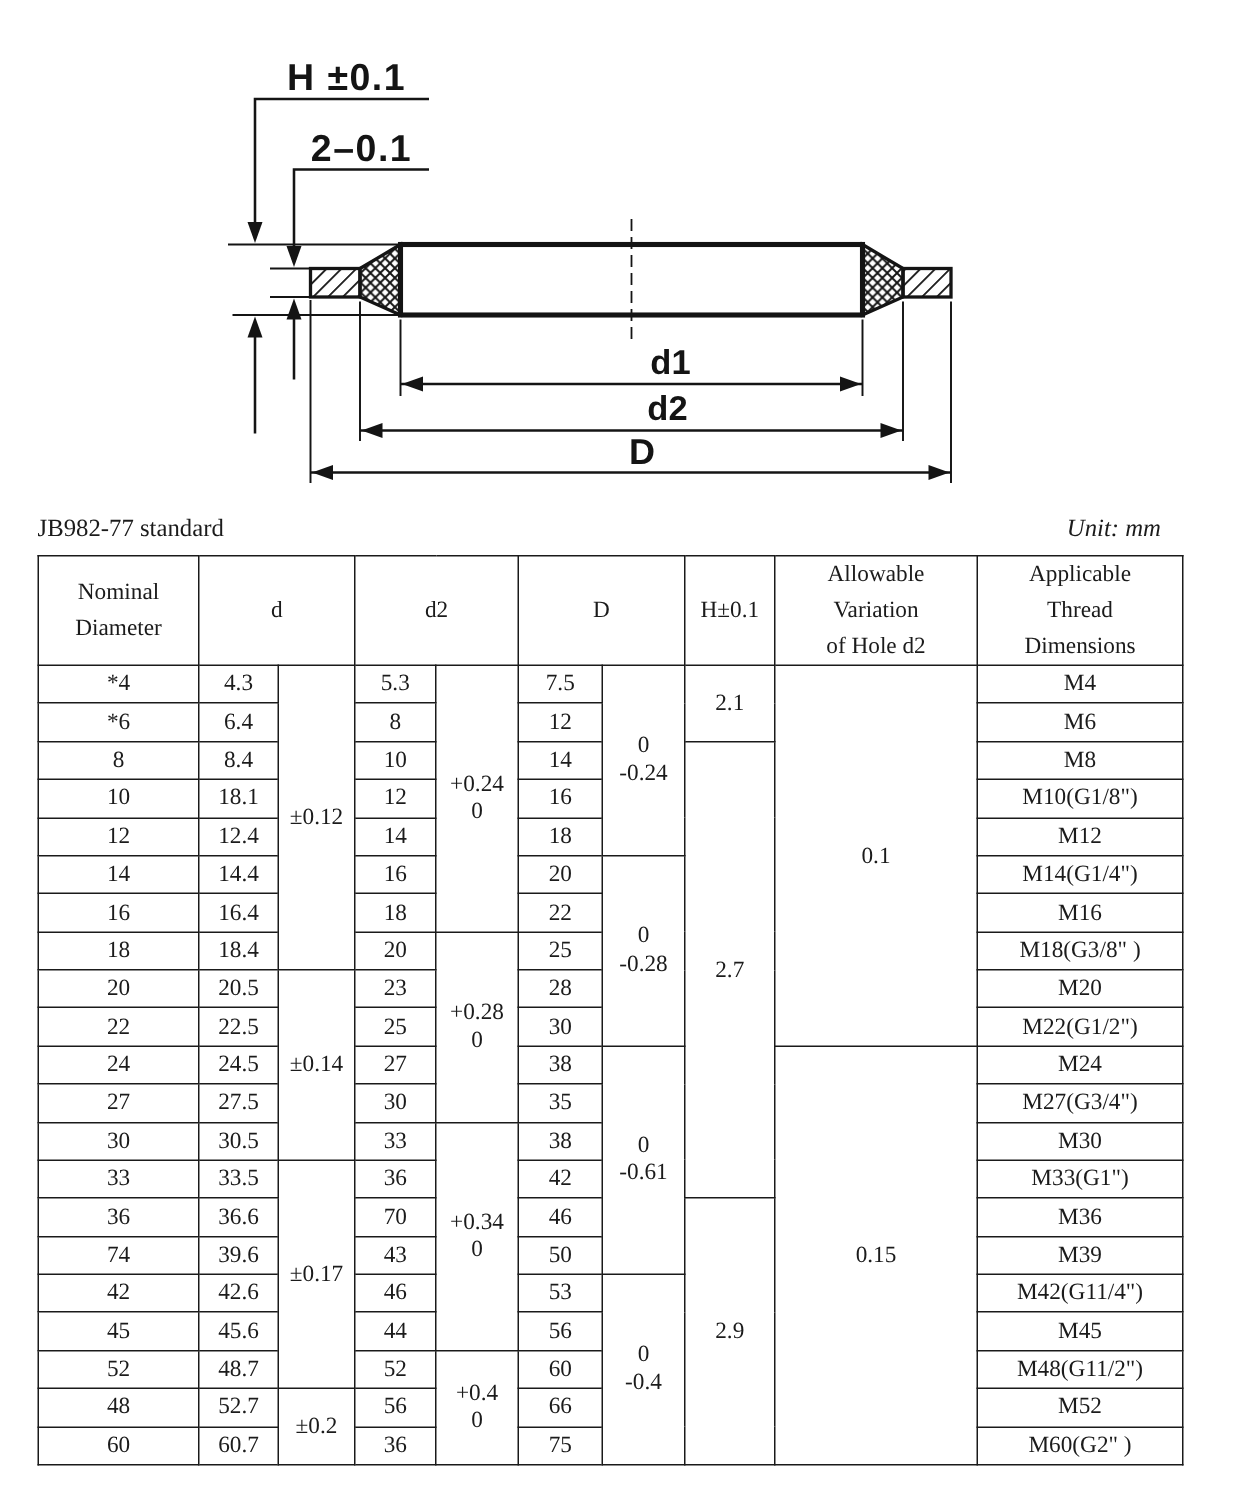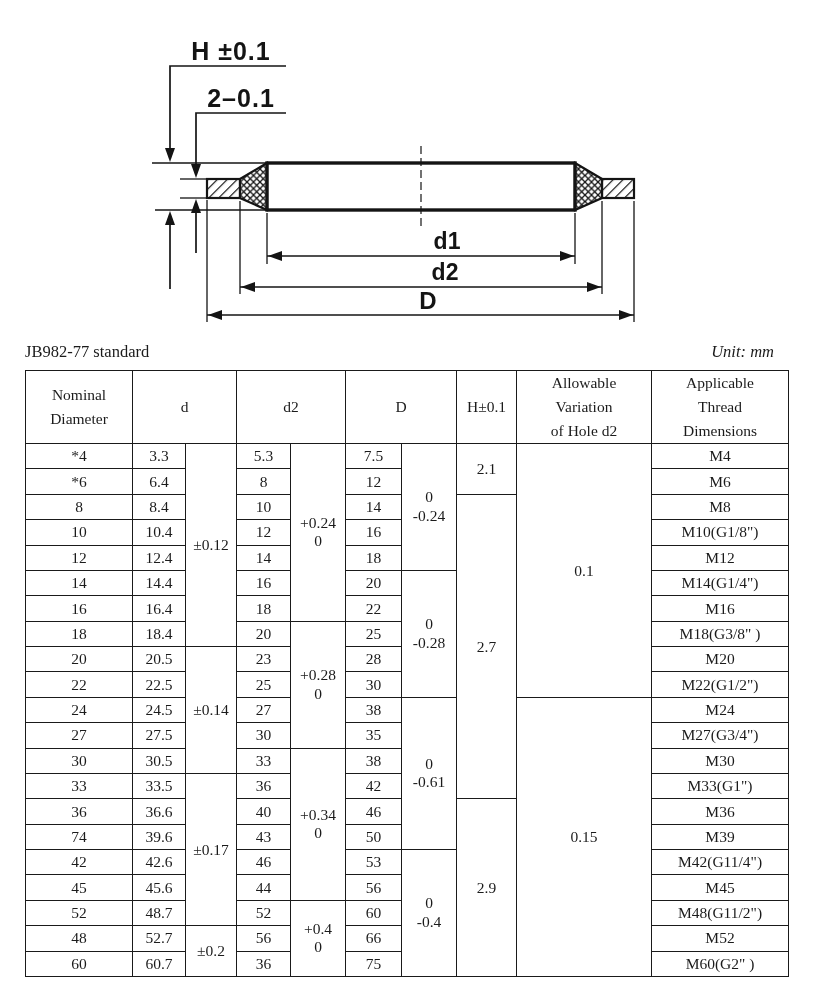--- a/index.html
+++ b/index.html
@@ -141,21 +141,21 @@
       <th class="th-lines left-head">
           <div>Applicable</div>
           <div>Thread</div>
           <div>Dimensions</div>
         </th>
     </tr>
   </thead>
   <tbody>
       <tr>
         <td>*4</td>
-        <td>3.3</td>
+        <td>4.3</td>
         <td rowspan="8">±0.12</td>
         <td>5.3</td>
         <td rowspan="7" class="tol">
           <div>+0.24</div>
           <div>0</div>
         </td>
         <td>7.5</td>
         <td rowspan="5" class="tol">
           <div>0</div>
           <div>-0.24</div>
@@ -174,21 +174,21 @@
       <tr>
         <td>8</td>
         <td>8.4</td>
         <td>10</td>
         <td>14</td>
         <td rowspan="12">2.7</td>
         <td>M8</td>
       </tr>
       <tr>
         <td>10</td>
-        <td>10.4</td>
+        <td>18.1</td>
         <td>12</td>
         <td>16</td>
         <td>M10(G1/8")</td>
       </tr>
       <tr>
         <td>12</td>
         <td>12.4</td>
         <td>14</td>
         <td>18</td>
         <td>M12</td>
@@ -271,21 +271,21 @@
         <td>33</td>
         <td>33.5</td>
         <td rowspan="6">±0.17</td>
         <td>36</td>
         <td>42</td>
         <td>M33(G1")</td>
       </tr>
       <tr>
         <td>36</td>
         <td>36.6</td>
-        <td>40</td>
+        <td>70</td>
         <td>46</td>
         <td rowspan="7">2.9</td>
         <td>M36</td>
       </tr>
       <tr>
         <td>74</td>
         <td>39.6</td>
         <td>43</td>
         <td>50</td>
         <td>M39</td>

